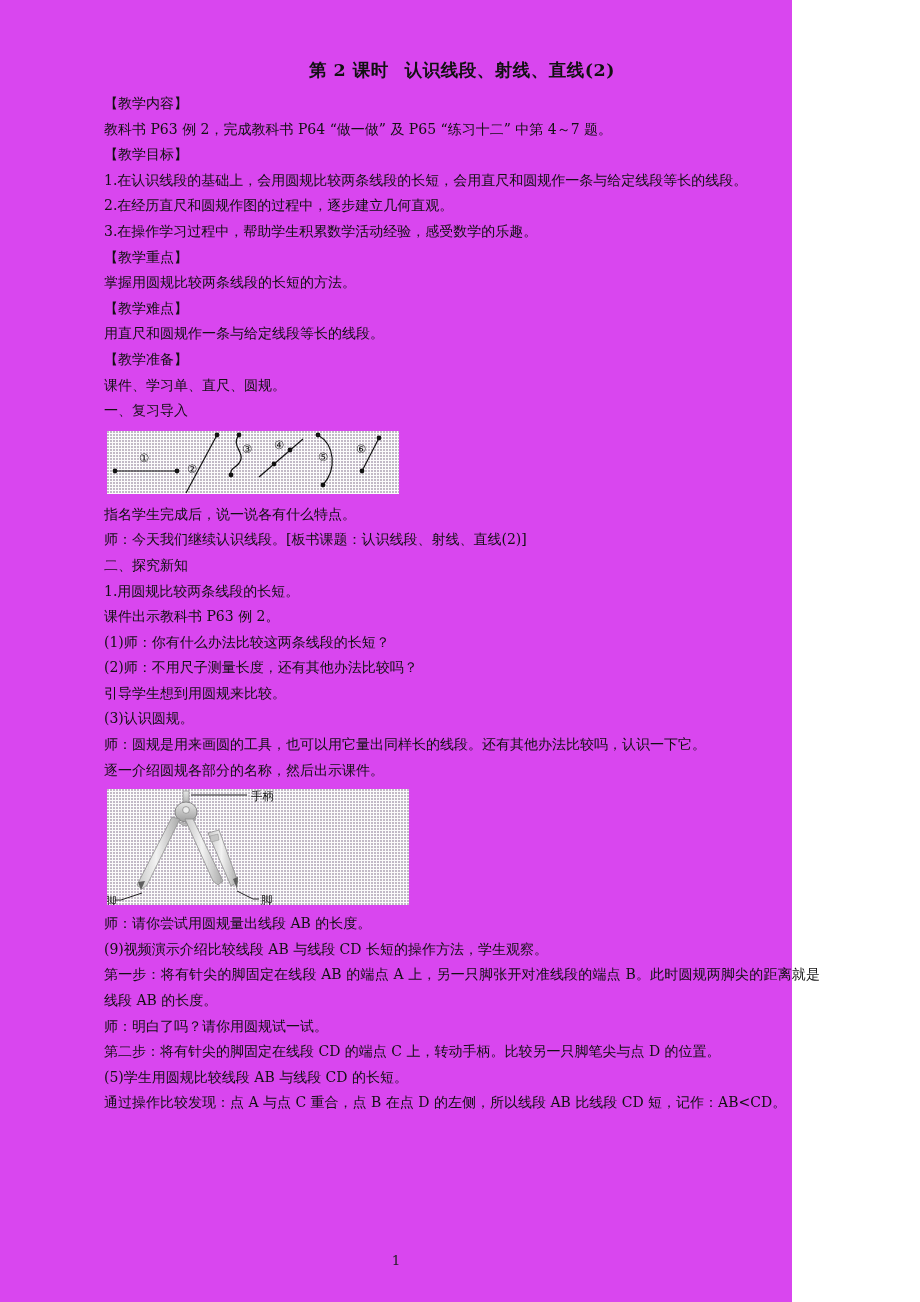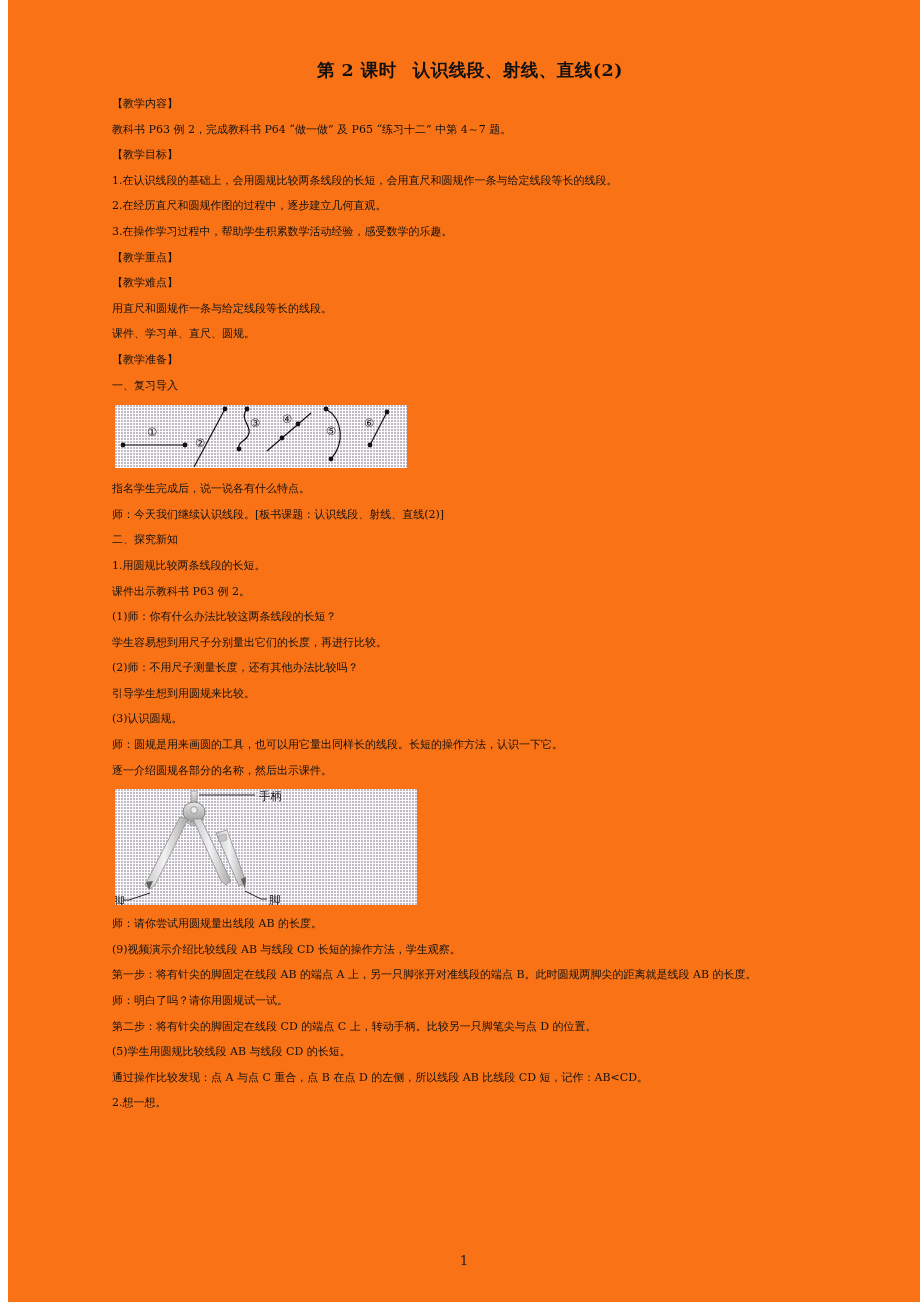--- a/index.html
+++ b/index.html
@@ -11,44 +11,43 @@
     width: 920px;
     height: 1302px;
     position: relative;
     font-family: "DejaVu Serif", "Liberation Serif", serif;
     color: #111;
     overflow: hidden;
   }
   .page {
     position: absolute;
     left: 0; top: 0;
-    width: 912px;
+    width: 792px;
     height: 1302px;
-    background: #f97316;
-    margin-left: 8px;
+    background: #d946ef;
   }
   .content {
     position: absolute;
     left: 104px;
     top: 58px;
     width: 716px;
   }
   .doc-title {
     text-align: center;
     font-weight: bold;
     font-size: 17.5px;
     letter-spacing: 0.5px;
     margin: 0 0 9px 0;
     font-family: "DejaVu Serif", "Liberation Serif", serif;
   }
   .doc-title .t-gap { display:inline-block; width: 16px; }
 
   p.line {
     margin: 0;
-    font-size: 11px;
+    font-size: 14px;
     line-height: 25.6px;
     text-align: justify;
     text-justify: inter-character;
     white-space: normal;
     font-family: "DejaVu Serif", "Liberation Serif", serif;
   }
 
   
   .fig-lines {
     position: relative;
@@ -97,26 +96,27 @@
 
     <p class="line">【教学内容】</p>
     <p class="line">教科书 P63 例 2，完成教科书 P64 “做一做” 及 P65 “练习十二” 中第 4～7 题。</p>
 
     <p class="line">【教学目标】</p>
     <p class="line">1.在认识线段的基础上，会用圆规比较两条线段的长短，会用直尺和圆规作一条与给定线段等长的线段。</p>
     <p class="line">2.在经历直尺和圆规作图的过程中，逐步建立几何直观。</p>
     <p class="line">3.在操作学习过程中，帮助学生积累数学活动经验，感受数学的乐趣。</p>
 
     <p class="line">【教学重点】</p>
+    <p class="line">掌握用圆规比较两条线段的长短的方法。</p>
 
     <p class="line">【教学难点】</p>
     <p class="line">用直尺和圆规作一条与给定线段等长的线段。</p>
 
+    <p class="line">【教学准备】</p>
     <p class="line">课件、学习单、直尺、圆规。</p>
-    <p class="line">【教学准备】</p>
 
     <p class="line">一、复习导入</p>
 
     <div class="fig-lines">
       <div class="shade"></div>
       <svg class="fig-svg" width="292" height="63" viewBox="0 0 292 63">
 
         <line x1="8" y1="40" x2="70" y2="40" stroke="#111" stroke-width="1.2"></line>
         <circle cx="8" cy="40" r="2.4" fill="#111"></circle>
         <circle cx="70" cy="40" r="2.4" fill="#111"></circle>
@@ -159,25 +159,24 @@
         </g>
       </svg>
     </div>
 
     <p class="line">指名学生完成后，说一说各有什么特点。</p>
     <p class="line">师：今天我们继续认识线段。[板书课题：认识线段、射线、直线(2)]</p>
     <p class="line">二、探究新知</p>
     <p class="line">1.用圆规比较两条线段的长短。</p>
     <p class="line">课件出示教科书 P63 例 2。</p>
     <p class="line">(1)师：你有什么办法比较这两条线段的长短？</p>
-    <p class="line">学生容易想到用尺子分别量出它们的长度，再进行比较。</p>
     <p class="line">(2)师：不用尺子测量长度，还有其他办法比较吗？</p>
     <p class="line">引导学生想到用圆规来比较。</p>
     <p class="line">(3)认识圆规。</p>
-    <p class="line">师：圆规是用来画圆的工具，也可以用它量出同样长的线段。长短的操作方法，认识一下它。</p>
+    <p class="line">师：圆规是用来画圆的工具，也可以用它量出同样长的线段。还有其他办法比较吗，认识一下它。</p>
     <p class="line">逐一介绍圆规各部分的名称，然后出示课件。</p>
 
     <div class="fig-compass">
       <div class="shade"></div>
       <svg class="fig-svg" width="302" height="116" viewBox="0 0 302 116">
         <defs>
           <linearGradient id="legGrad" x1="0" y1="0" x2="1" y2="0">
             <stop offset="0%" stop-color="#c9c9c9"></stop>
             <stop offset="45%" stop-color="#f2f2f2"></stop>
             <stop offset="100%" stop-color="#a8a8a8"></stop>
@@ -216,18 +215,17 @@
       </svg>
     </div>
 
     <p class="line">师：请你尝试用圆规量出线段 AB 的长度。</p>
     <p class="line">(9)视频演示介绍比较线段 AB 与线段 CD 长短的操作方法，学生观察。</p>
     <p class="line">第一步：将有针尖的脚固定在线段 AB 的端点 A 上，另一只脚张开对准线段的端点 B。此时圆规两脚尖的距离就是线段 AB 的长度。</p>
     <p class="line">师：明白了吗？请你用圆规试一试。</p>
     <p class="line">第二步：将有针尖的脚固定在线段 CD 的端点 C 上，转动手柄。比较另一只脚笔尖与点 D 的位置。</p>
     <p class="line">(5)学生用圆规比较线段 AB 与线段 CD 的长短。</p>
     <p class="line">通过操作比较发现：点 A 与点 C 重合，点 B 在点 D 的左侧，所以线段 AB 比线段 CD 短，记作：AB&lt;CD。</p>
-    <p class="line">2.想一想。</p>
 
   </div>
 
   <div class="page-number">1</div>
 </div>
 
 </body></html>

